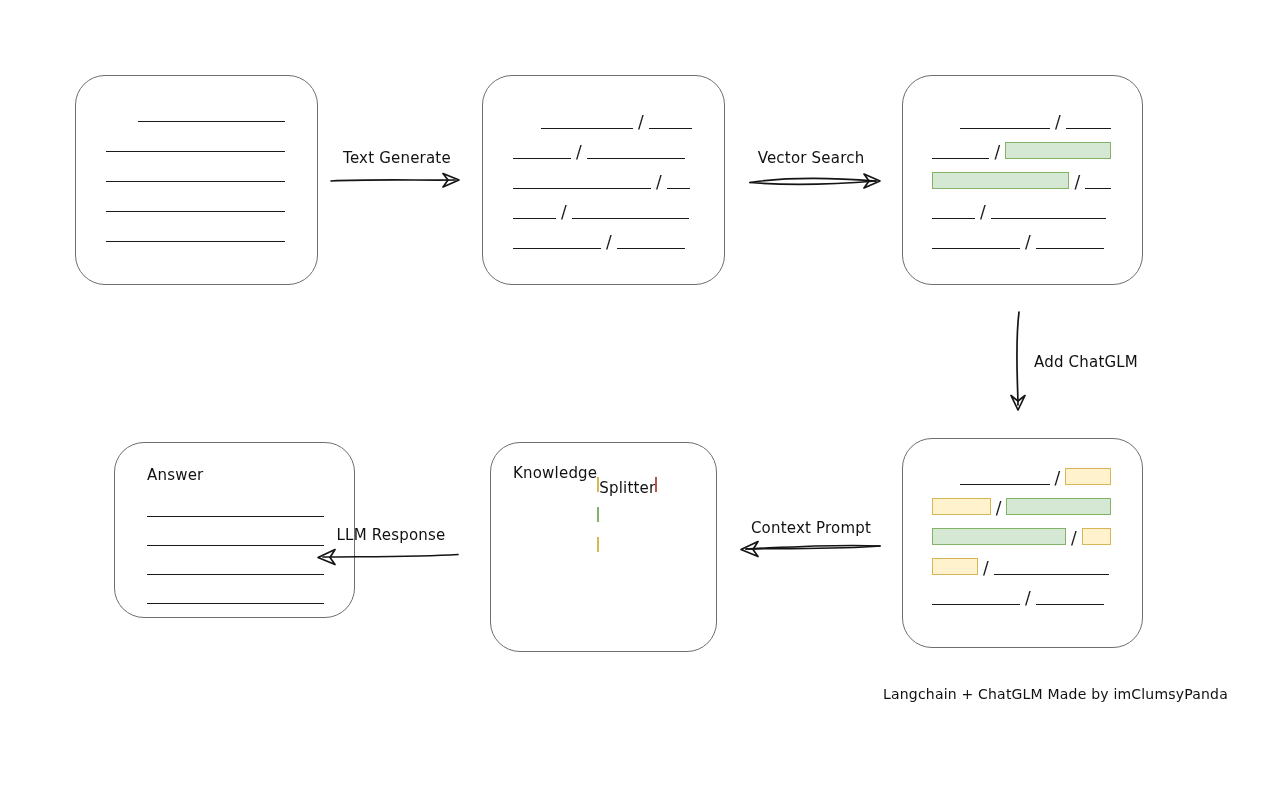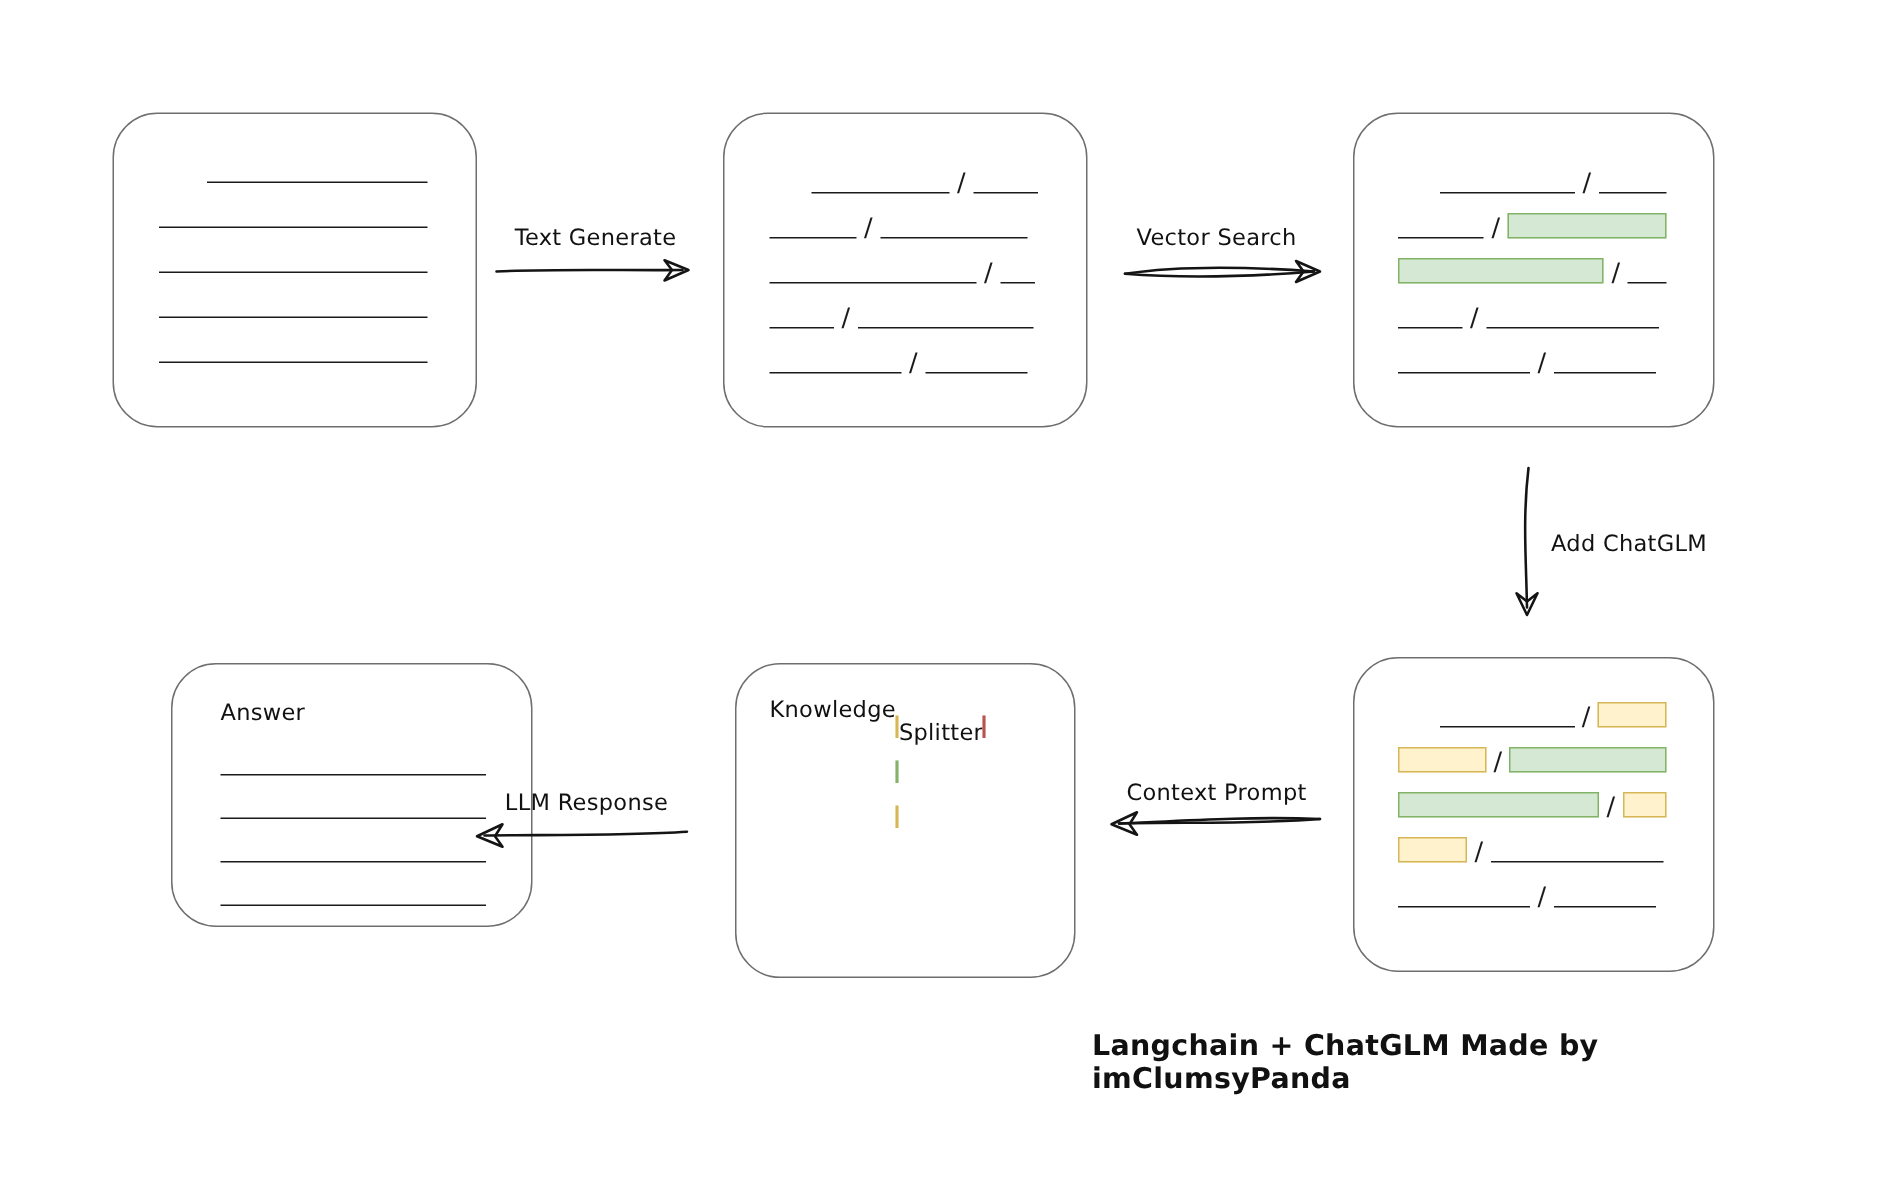--- a/index.html
+++ b/index.html
@@ -29,22 +29,22 @@
   .bar{height:15px;width:100%;}
   .bar-yellow{background:var(--yellow-fill);border:1.5px solid var(--yellow-border);}
   .bar-green{background:var(--green-fill);border:1.5px solid var(--green-border);}
   .bar-red{background:var(--red-fill);border:1.5px solid var(--red-border);}
   .heading{font-size:15px;font-weight:500;color:#111;letter-spacing:.2px;}
   .arrow-label{
     position:absolute;font-size:15px;font-weight:500;color:#111;
     letter-spacing:.2px;white-space:nowrap;
   }
   .caption{
-    position:absolute;left:728px;top:686px;width:500px;text-align:left;
-    font-size:19px;font-weight:700;color:#111;letter-spacing:.2px;
+    position:absolute;left:728px;top:686px;width:500px;text-align:right;
+    font-size:14px;font-weight:400;color:#111;letter-spacing:.2px;
   }
   svg.arrows{position:absolute;left:0;top:0;pointer-events:none;}
   
   .prompt-content{padding:21px 22px 0 22px;display:flex;flex-direction:row;}
   .knowledge-bars{display:flex;flex-direction:column;gap:15px;margin-top:13px;}
   .question-bars{display:flex;flex-direction:column;gap:15px;margin-top:13px;}
   .q-label{margin-top:15px;}
   
   .answer-content{padding:23px 30px 0 32px;}
   .answer-content .rows{margin-top:15px;gap:11px;}

